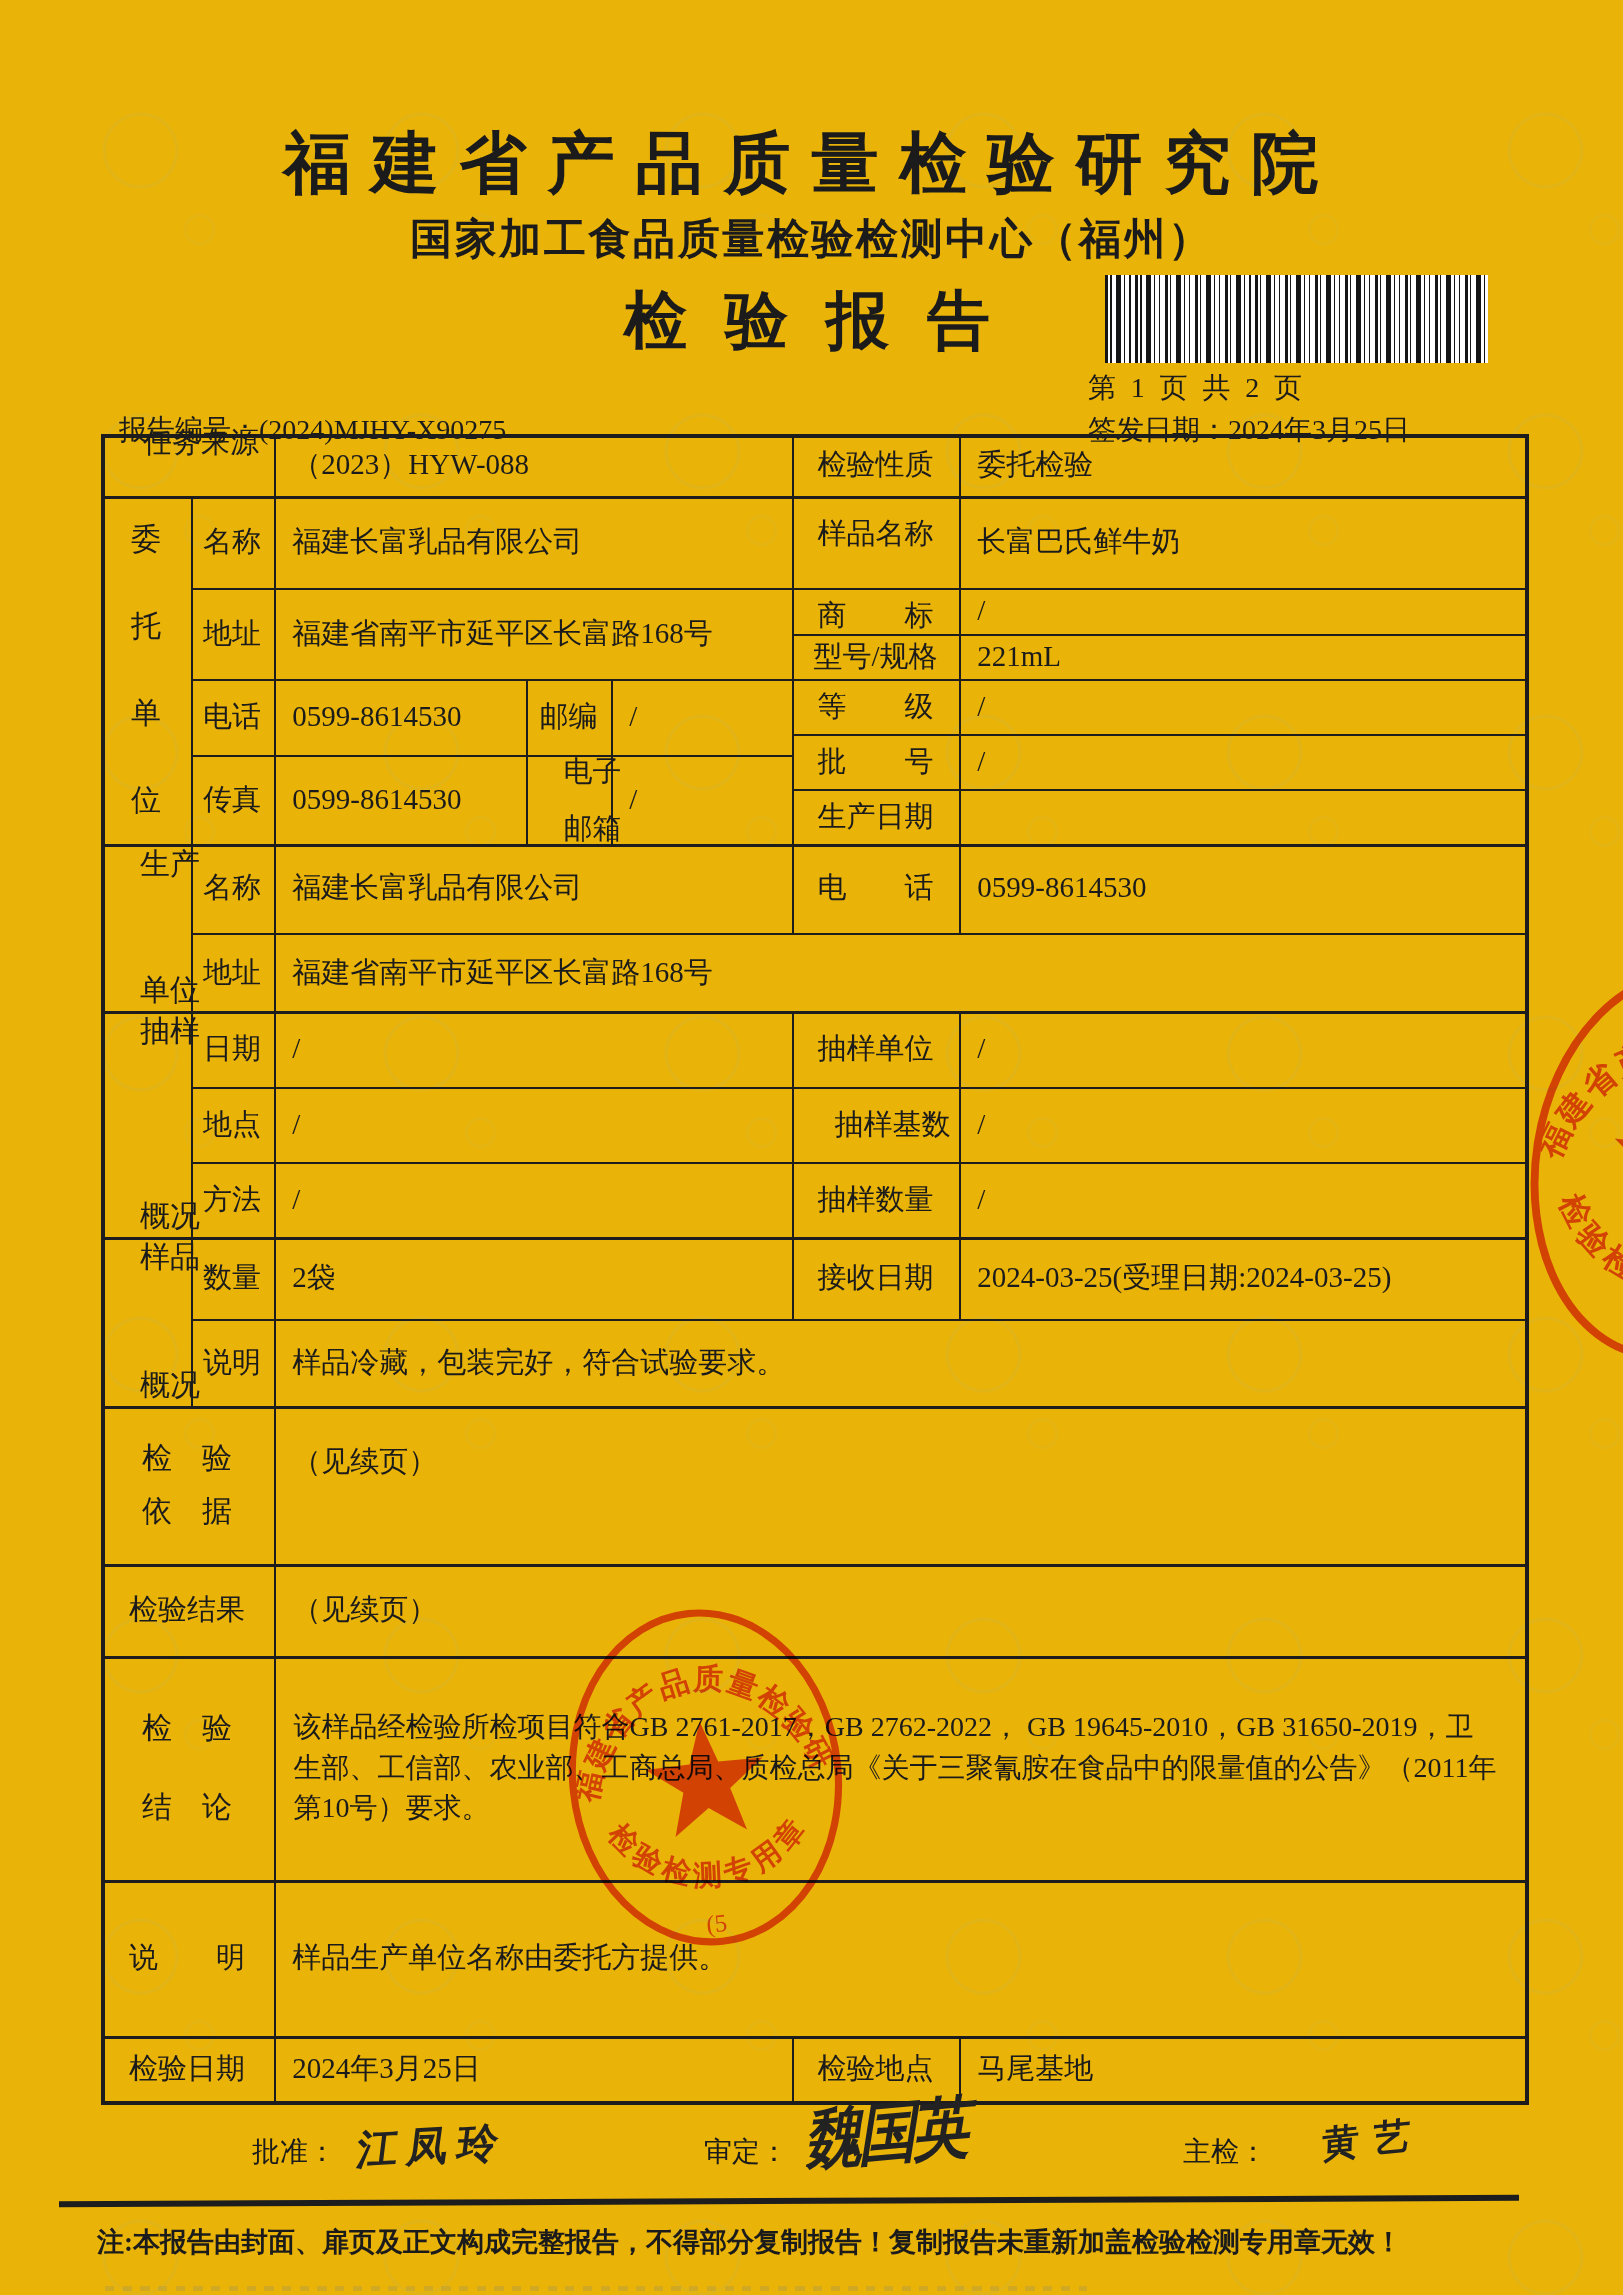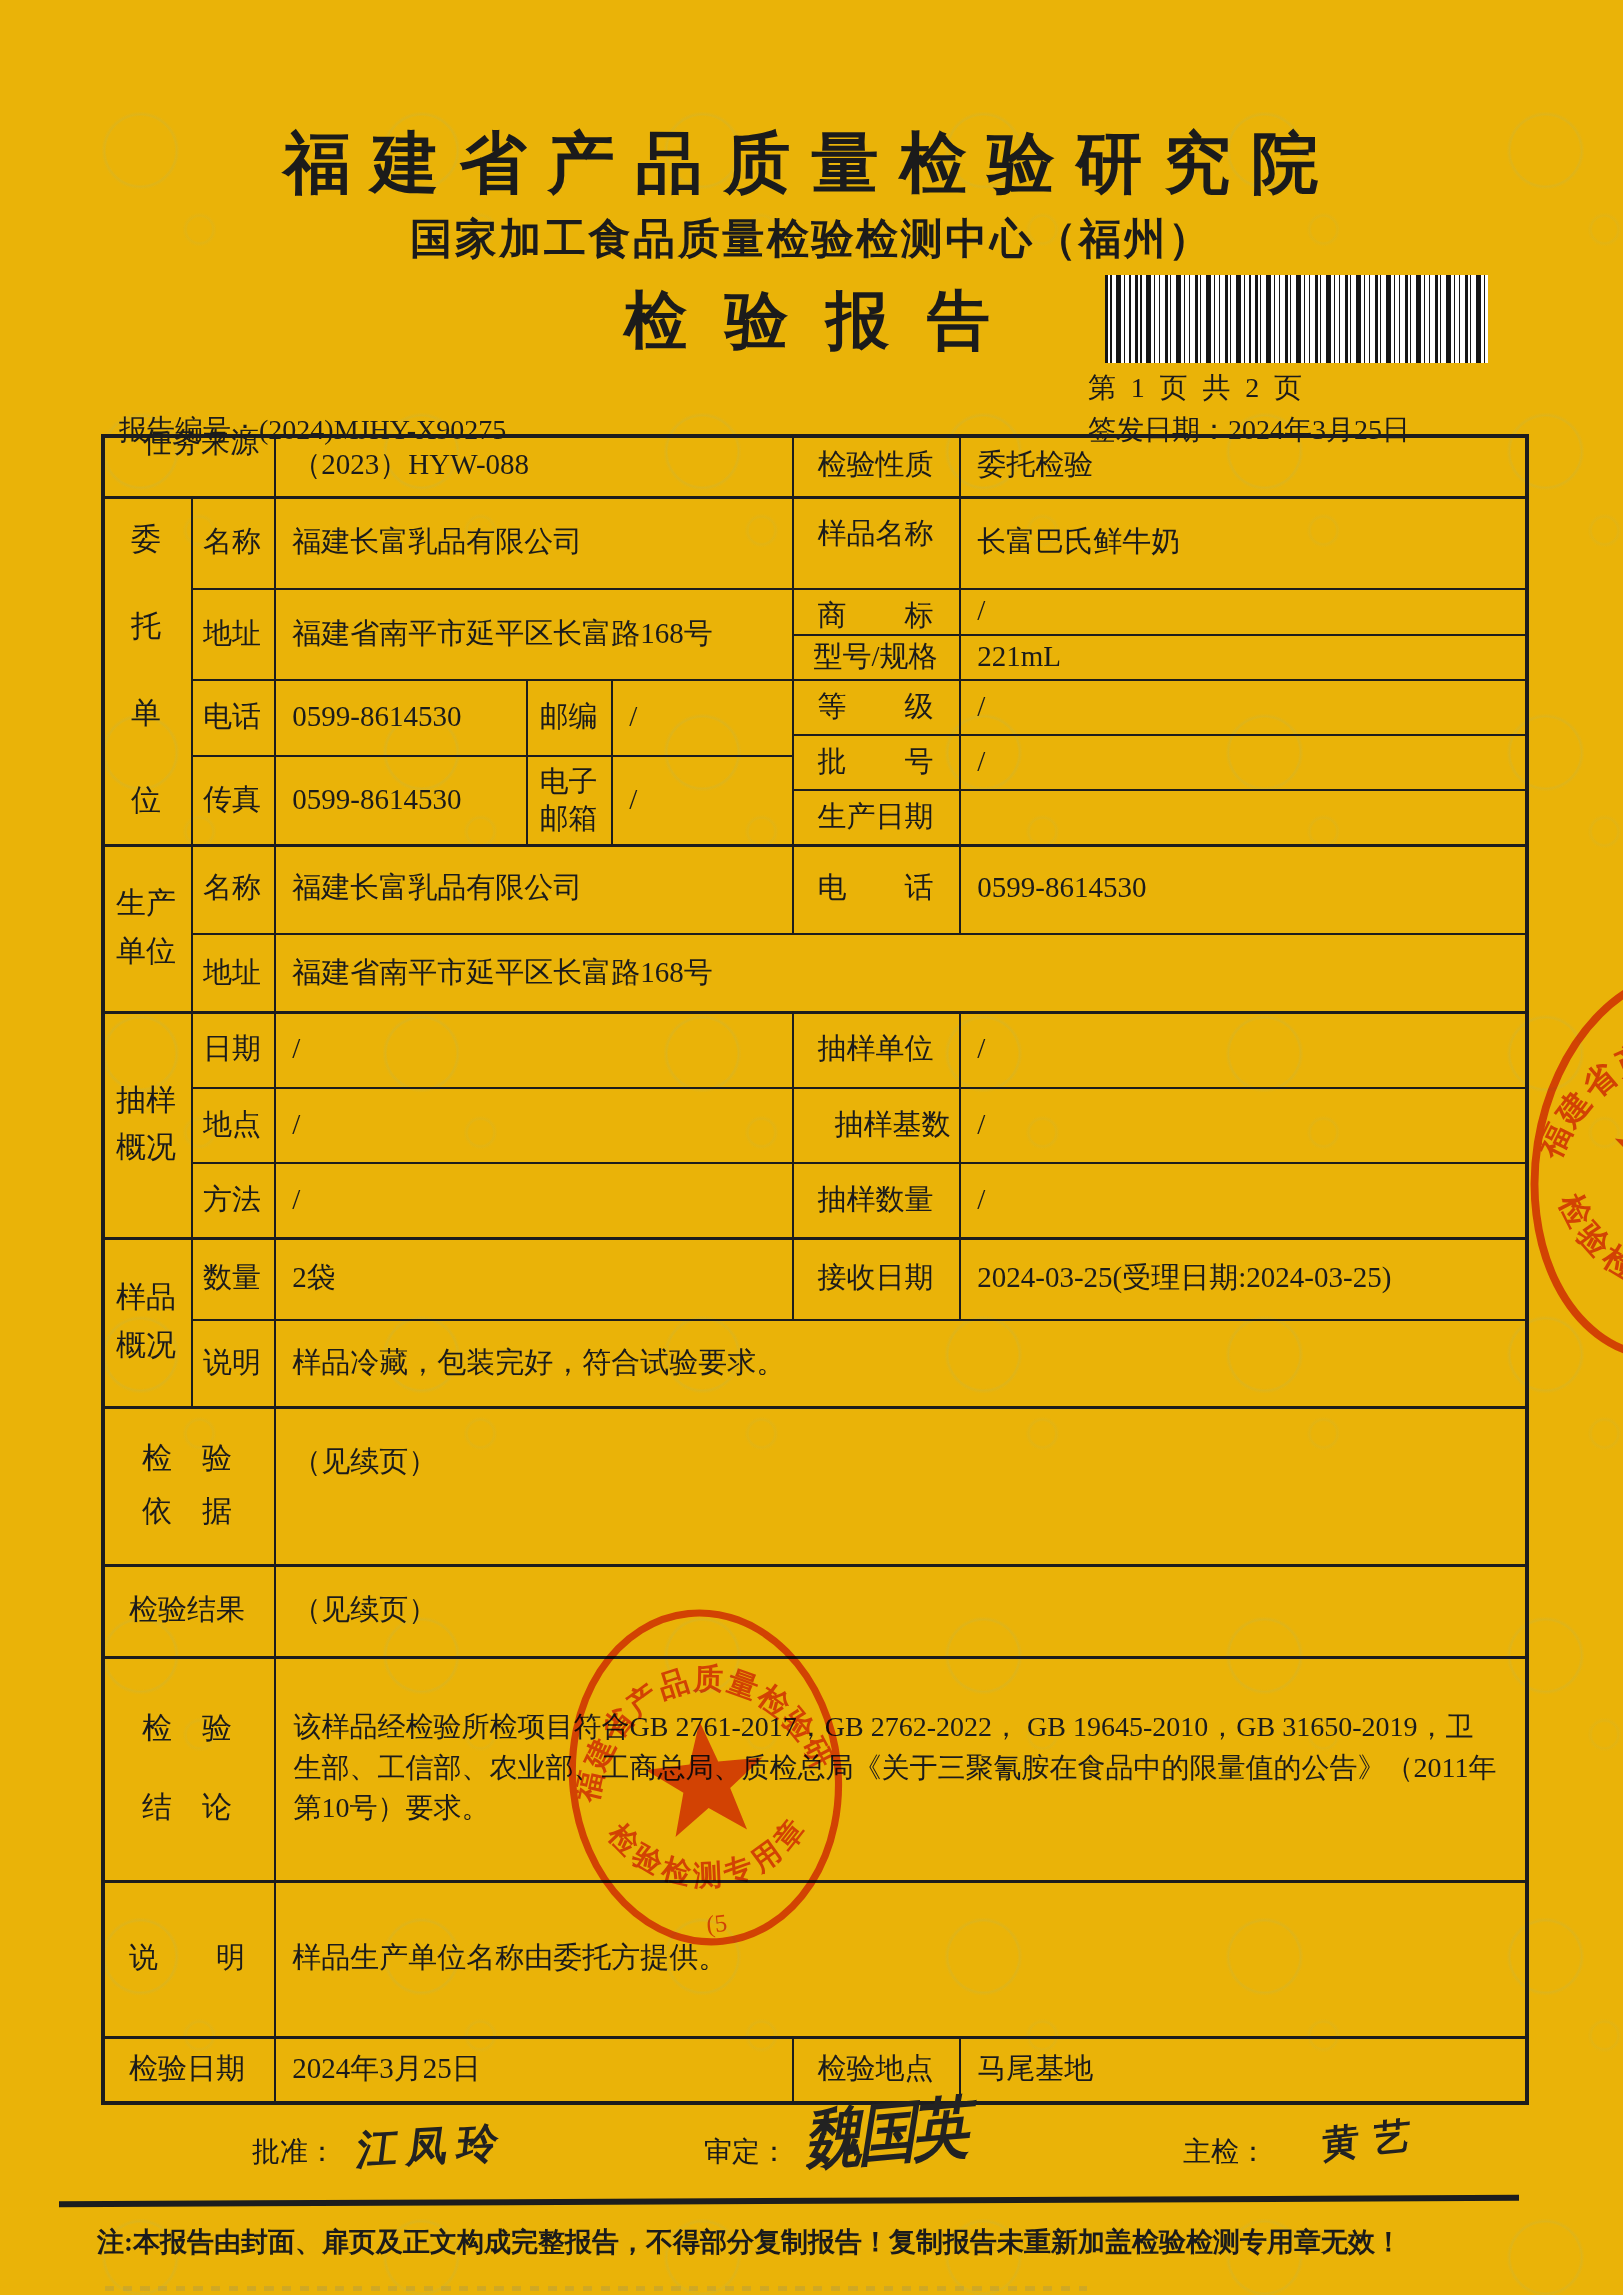--- a/index.html
+++ b/index.html
@@ -9,21 +9,21 @@
   #wm{position:absolute;inset:0;pointer-events:none;
       background-image:radial-gradient(circle at center, rgba(140,185,160,0) 34px, rgba(140,185,160,0.12) 36px, rgba(140,185,160,0) 39px),
                        radial-gradient(circle at center, rgba(140,185,160,0) 11.8px, rgba(140,185,160,0.08) 13.7px, rgba(140,185,160,0) 17px);
       background-size:281px 301px, 281px 301px;background-position:0 0, 59px 79px;}
   .hl,.vl{position:absolute;background:#1d1d1d;}
   .cell{position:absolute;display:flex;align-items:center;font-size:29px;line-height:1.15;}
   .lab{justify-content:center;text-align:center;}
   .val{justify-content:flex-start;padding-left:18.3px;box-sizing:border-box;}
   .vcell{position:absolute;display:flex;flex-direction:column;justify-content:space-around;
          align-items:center;font-size:30px;}
-  .two{flex-direction:column;justify-content:center;gap:3.9px;}
+  .two{flex-direction:column;justify-content:space-between;gap:3.9px;padding-left:24px;}
   .title{position:absolute;left:0;width:100%;text-align:center;font-weight:bold;white-space:nowrap;}
   .hand{font-weight:bold;color:#222;white-space:nowrap;}
   .stampwrap{position:absolute;opacity:.88;mix-blend-mode:multiply;pointer-events:none;}
   .stamptext{font-weight:bold;}
 </style>
 </head>
 <body>
 
 <div id="page">
   <div id="wm"></div>

